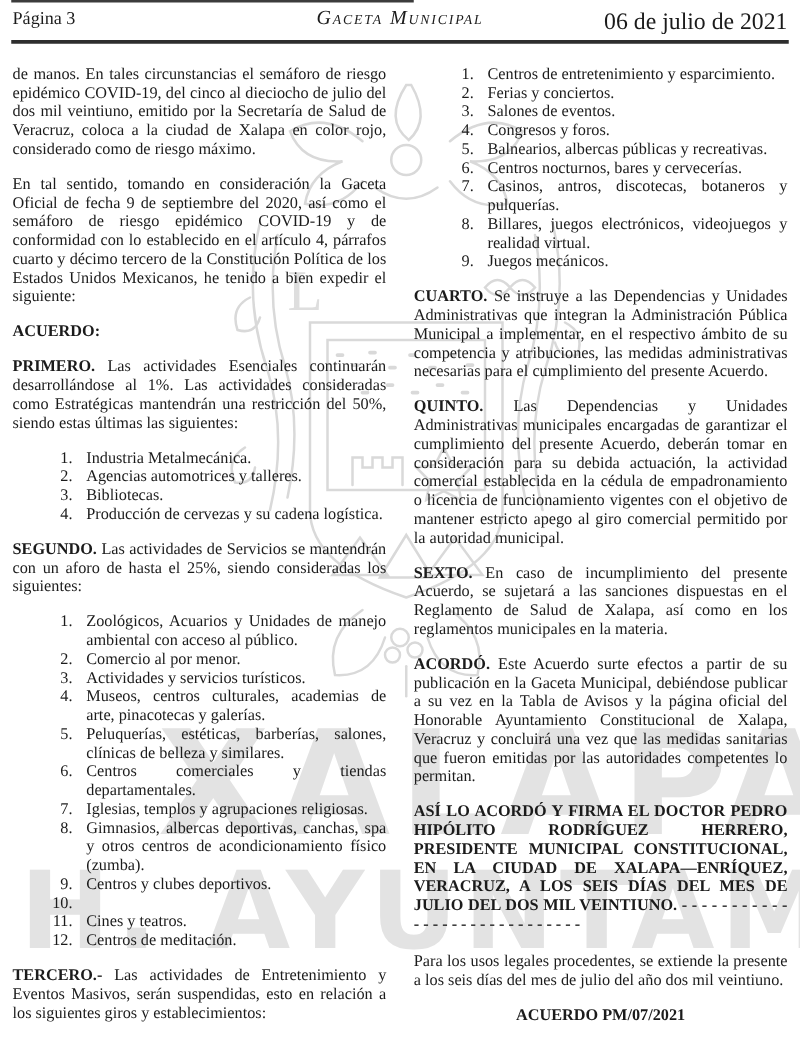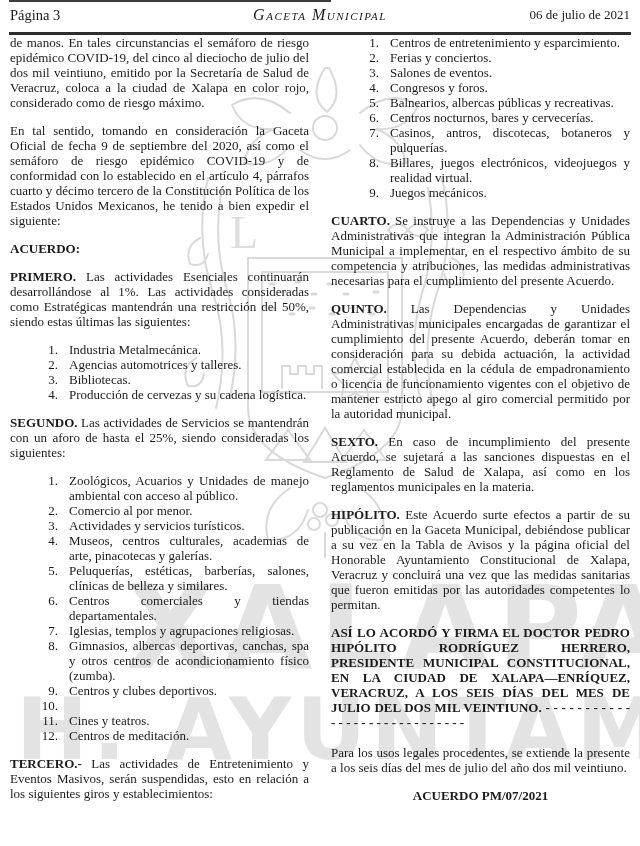--- a/index.html
+++ b/index.html
@@ -38,24 +38,24 @@
   }
   .header .top-rule{
     position:absolute;left:0;top:-2px;width:322px;height:0;
     border-top:2px solid #3c3c3c;
   }
   .header .page-label{position:absolute;left:1px;top:5px;font-size:14.5px;}
   .header .doc-title{
     position:absolute;left:0;right:0;top:4px;text-align:center;
     font-variant:small-caps;letter-spacing:1.5px;font-size:16px;font-style:italic;
   }
-  .header .doc-date{position:absolute;right:1px;top:5px;font-size:13px;}
+  .header .doc-date{position:absolute;right:1px;top:5px;font-size:19px;}
 
   .cols{
-    display:flex;gap:22px;padding:0 10px;
+    display:flex;gap:22px;padding:0 10px;margin-top:16px;
     font-size:13px;line-height:15px;
   }
   .col{flex:1;min-width:0;}
 
   .col p{margin:0 0 13px 0;text-align:justify;}
   .col p.heading{text-align:left;font-weight:bold;}
   .col p.bold{font-weight:bold;}
   .col p.right{text-align:center;font-weight:bold;margin-bottom:0;}
   .col b{font-weight:bold;}
 
@@ -232,21 +232,21 @@
               <span class="txt">Billares, juegos electrónicos, videojuegos y realidad virtual.</span>
             </div>
             <div class="li">
               <span class="num">9.</span>
               <span class="txt">Juegos mecánicos.</span>
             </div>
           </div>
           <p class="paragraph"><b>CUARTO.</b><span> Se instruye a las Dependencias y Unidades Administrativas que integran la Administración Pública Municipal a implementar, en el respectivo ámbito de su competencia y atribuciones, las medidas administrativas necesarias para el cumplimiento del presente Acuerdo.</span></p>
           <p class="paragraph"><b>QUINTO.</b><span> Las Dependencias y Unidades Administrativas municipales encargadas de garantizar el cumplimiento del presente Acuerdo, deberán tomar en consideración para su debida actuación, la actividad comercial establecida en la cédula de empadronamiento o licencia de funcionamiento vigentes con el objetivo de mantener estricto apego al giro comercial permitido por la autoridad municipal.</span></p>
           <p class="paragraph"><b>SEXTO.</b><span> En caso de incumplimiento del presente Acuerdo, se sujetará a las sanciones dispuestas en el Reglamento de Salud de Xalapa, así como en los reglamentos municipales en la materia.</span></p>
-          <p class="paragraph"><b>HIPÓLITO.</b><span> Este Acuerdo surte efectos a partir de su publicación en la Gaceta Municipal, debiéndose publicar a su vez en la Tabla de Avisos y la página oficial del Honorable Ayuntamiento Constitucional de Xalapa, Veracruz y concluirá una vez que las medidas sanitarias que fueron emitidas por las autoridades competentes lo permitan.</span></p>
+          <p class="paragraph"><b>ACORDÓ.</b><span> Este Acuerdo surte efectos a partir de su publicación en la Gaceta Municipal, debiéndose publicar a su vez en la Tabla de Avisos y la página oficial del Honorable Ayuntamiento Constitucional de Xalapa, Veracruz y concluirá una vez que las medidas sanitarias que fueron emitidas por las autoridades competentes lo permitan.</span></p>
           <p class="bold">ASÍ LO ACORDÓ Y FIRMA EL DOCTOR PEDRO HIPÓLITO RODRÍGUEZ HERRERO, PRESIDENTE MUNICIPAL CONSTITUCIONAL, EN LA CIUDAD DE XALAPA—ENRÍQUEZ, VERACRUZ, A LOS SEIS DÍAS DEL MES DE JULIO DEL DOS MIL VEINTIUNO. - - - - - - - - - - - - - - - - - - - - - - - - - - - - -</p>
           <p class="paragraph" style="margin-top: 15px;">Para los usos legales procedentes, se extiende la presente a los seis días del mes de julio del año dos mil veintiuno.</p>
           <p class="right">ACUERDO PM/07/2021</p>
         </div>
     </div>
 
   </div>
 </div>
 
 </body></html>

